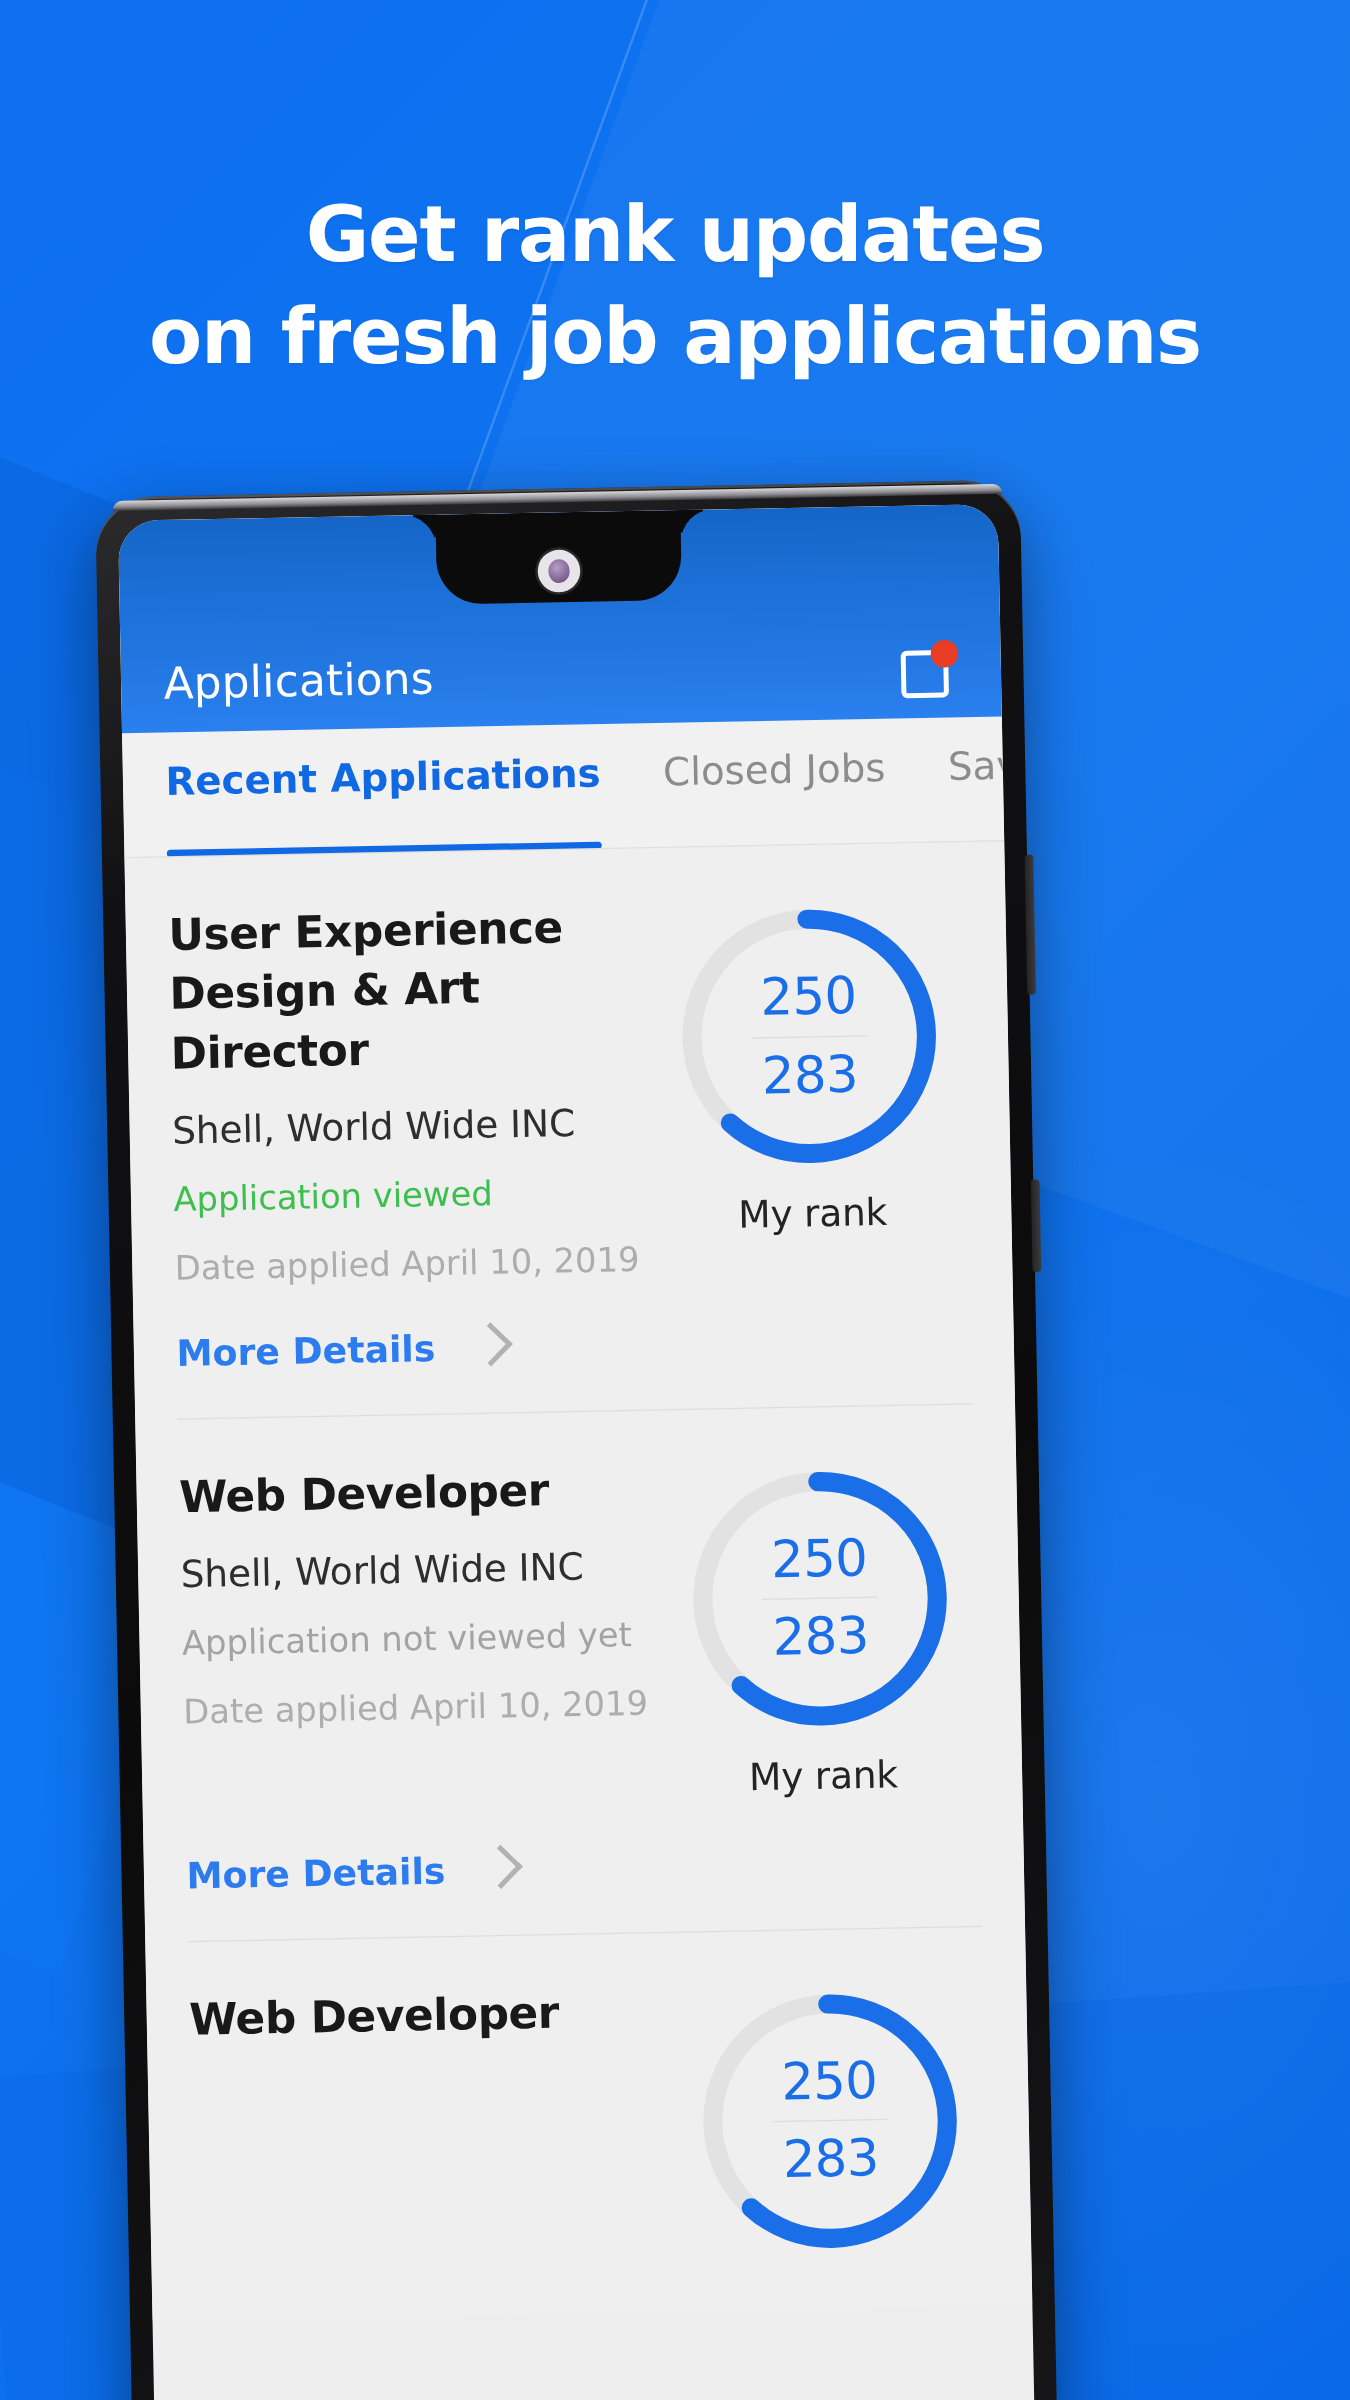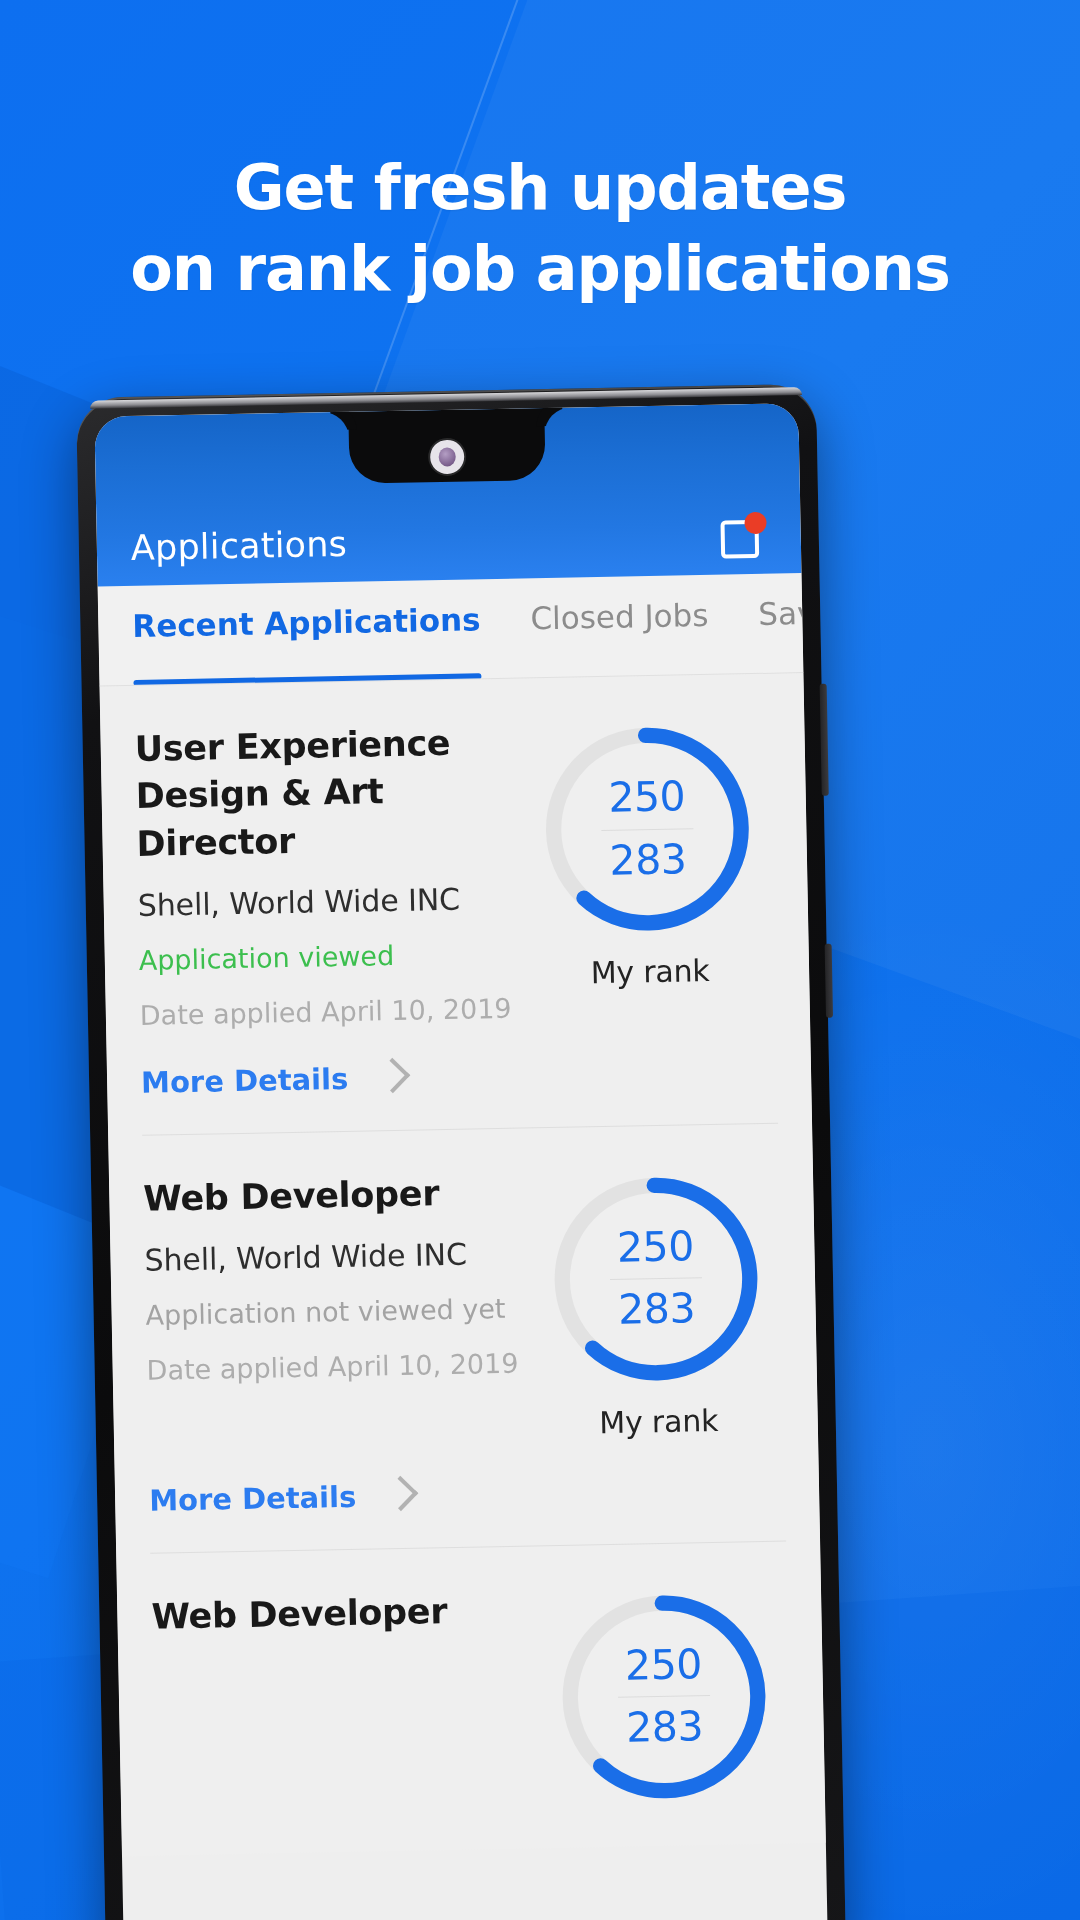--- a/index.html
+++ b/index.html
@@ -216,22 +216,22 @@
 <div id="bg">
   <div class="bgshape" id="bg-diag-band"></div>
   <div class="bgshape" id="bg-wedge-left2"></div>
   <div class="bgshape" id="bg-wedge-left"></div>
   <div class="bgshape" id="bg-diag-line"></div>
   <div class="bgshape" id="bg-right-glow"></div>
   <div class="bgshape" id="bg-bottom-dark"></div>
 </div>
 
 <div id="headline">
-  <span class="l">Get fresh updates</span>
-  <span class="l">on rank job applications</span>
+  <span class="l">Get rank updates</span>
+  <span class="l">on fresh job applications</span>
 </div>
 
 <div id="phone-wrap">
   <div id="phone-frame">
     <div class="side-btn" id="side-btn-power"></div>
     <div class="side-btn" id="side-btn-vol"></div>
 
     <div id="phone-screen">
 
       <div id="appbar">

